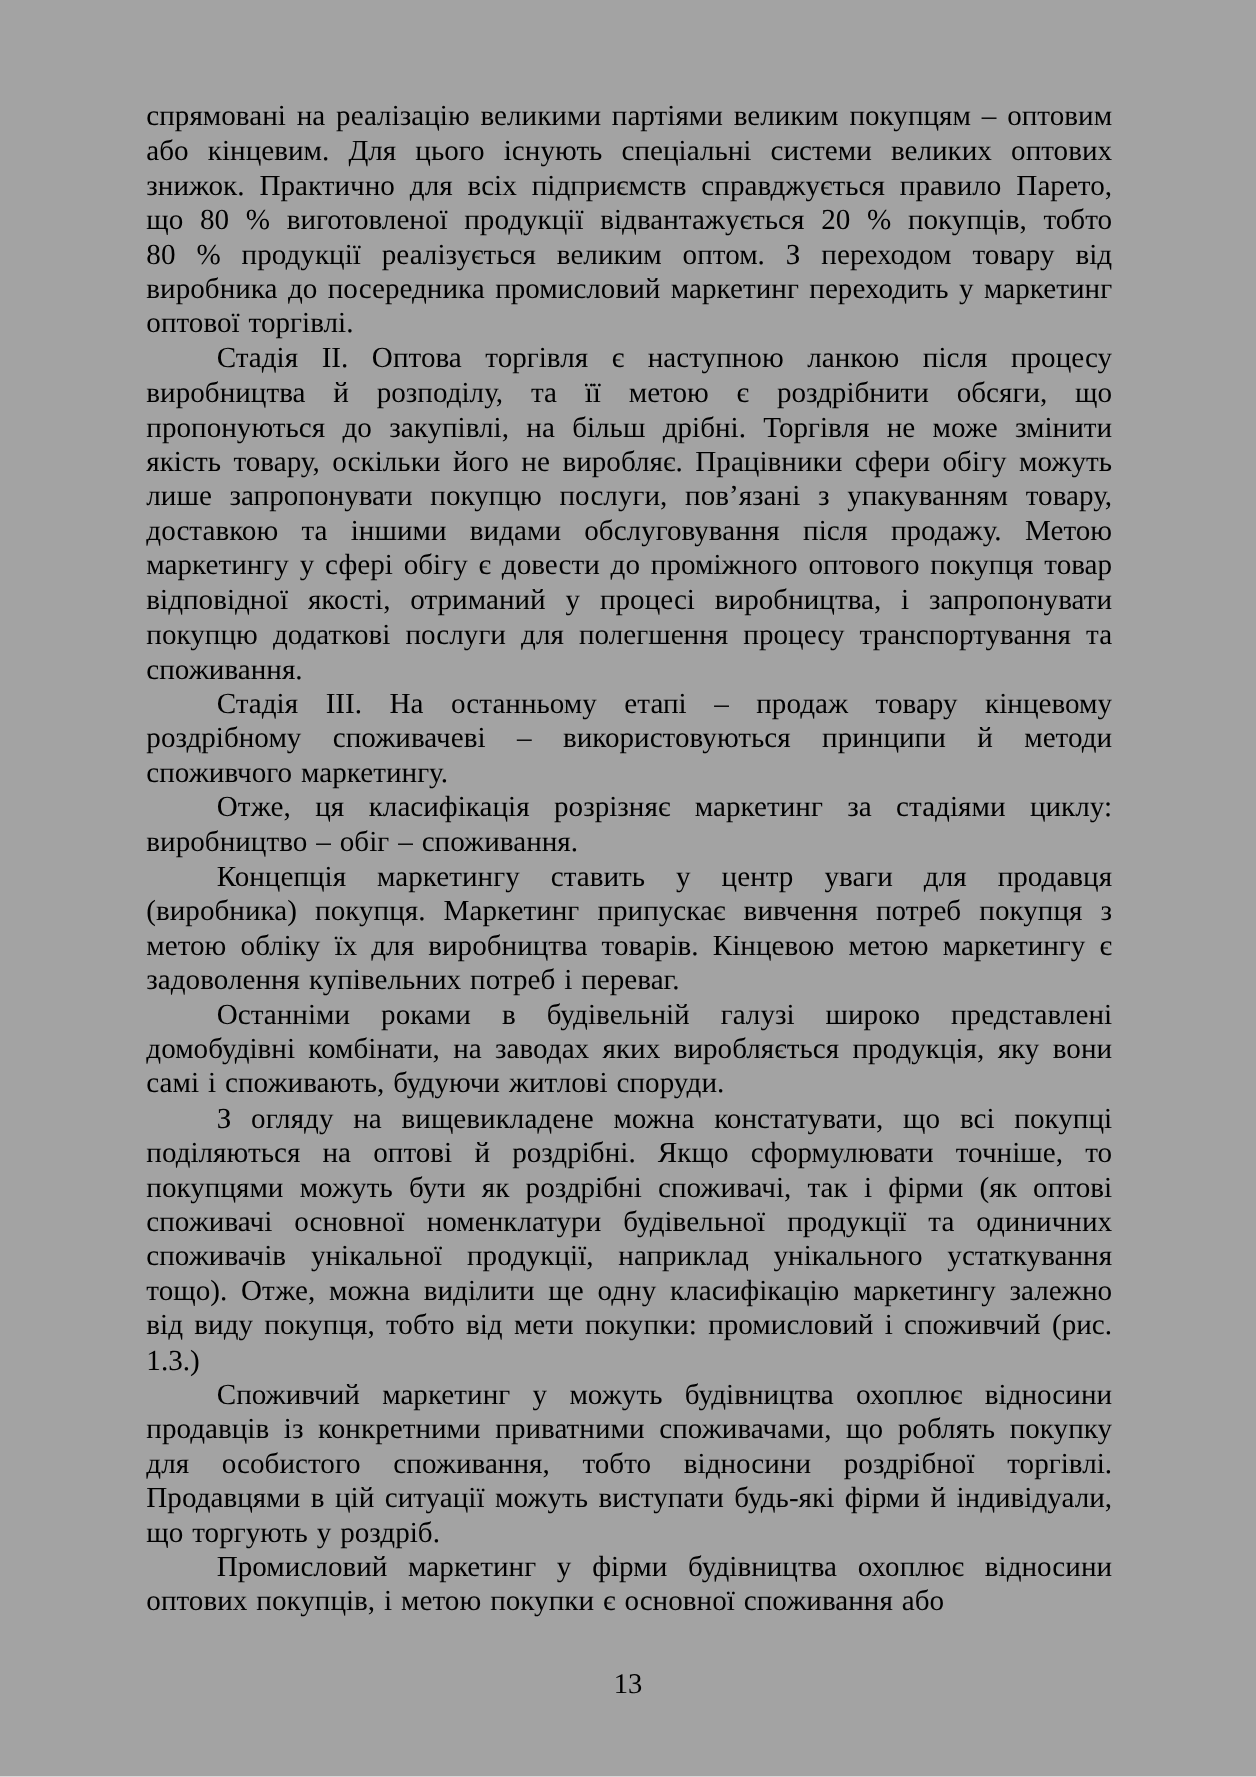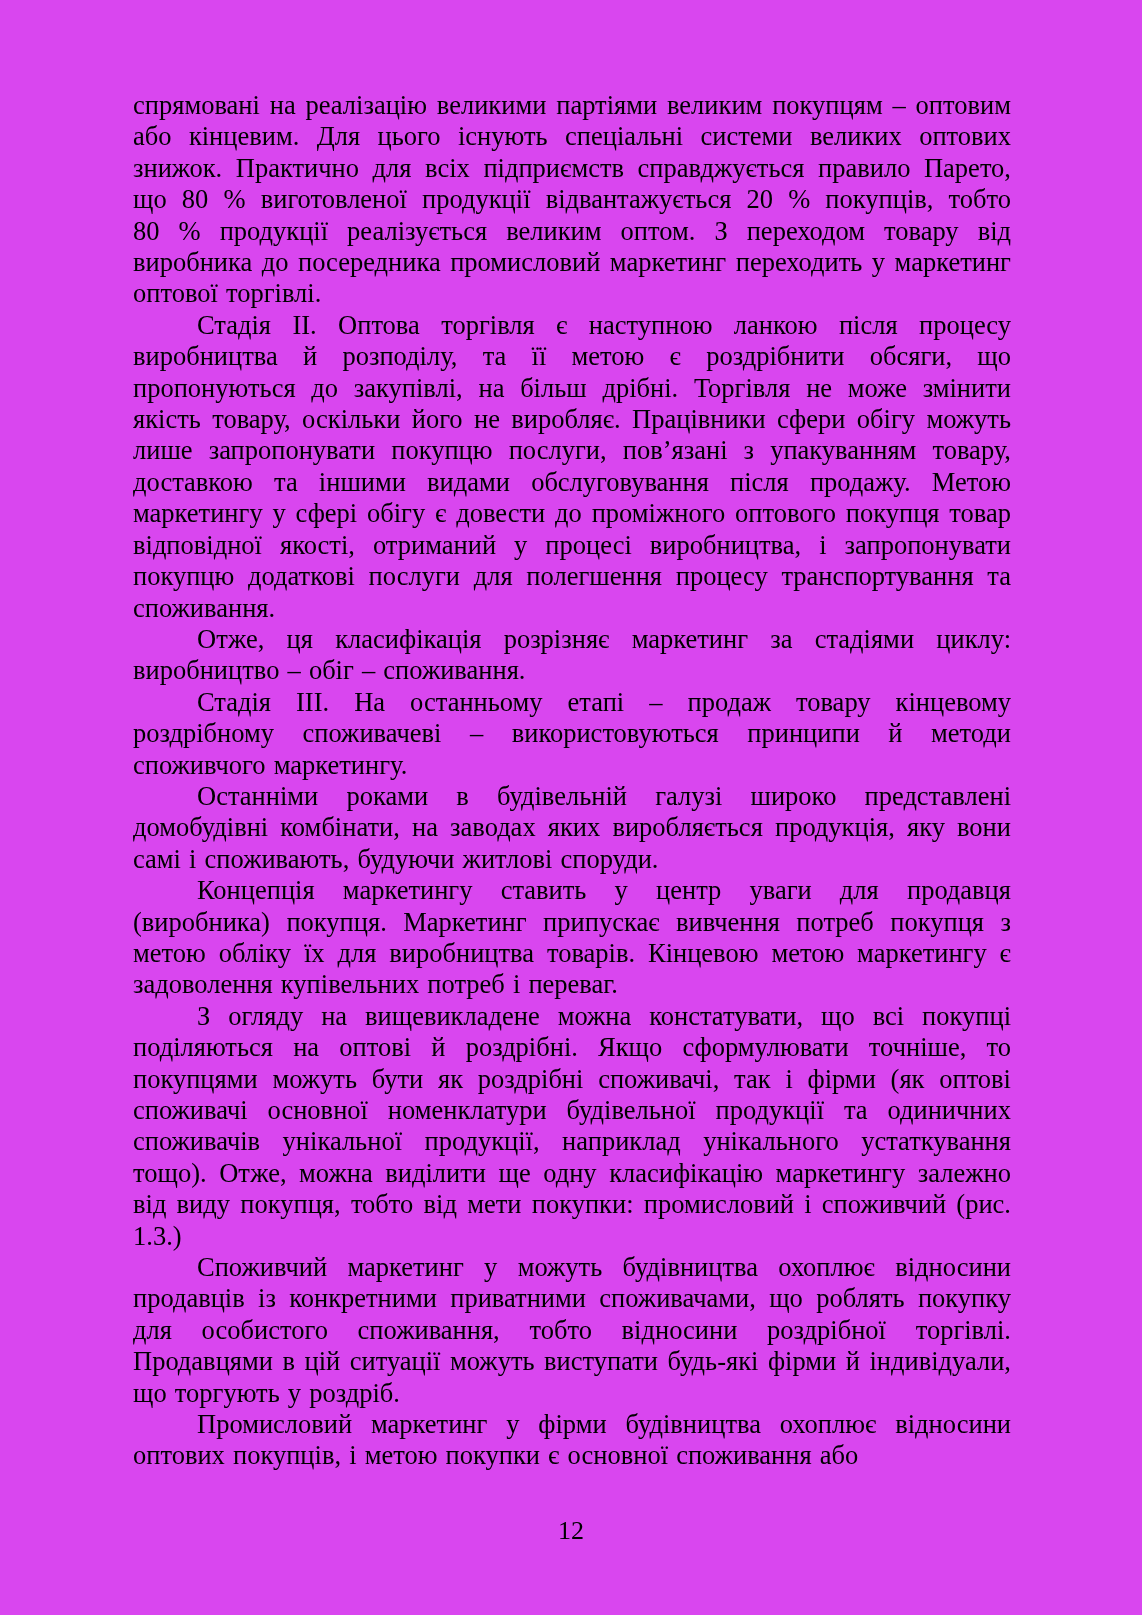--- a/index.html
+++ b/index.html
@@ -4,21 +4,21 @@
 <style>
   html, body {
     margin: 0;
     padding: 0;
     background: #ffffff;
   }
   .page {
     position: relative;
     width: 1142px;
     height: 1615px;
-    background: #d946ef;
+    background: #a3a3a3;
     color: #000000;
     font-family: "Liberation Serif", "DejaVu Serif", serif;
     overflow: hidden;
   }
   .content {
     position: absolute;
     left: 133px;
     top: 90px;
     width: 878px;
   }
@@ -47,22 +47,22 @@
     line-height: 30px;
   }
 </style>
 </head>
 <body>
 
 <div class="page">
   <div class="content">
       <p class="para"><span>спрямовані на реалізацію великими партіями великим покупцям – оптовим або кінцевим. Для цього існують спеціальні системи великих оптових знижок. Практично для всіх підприємств справджується правило Парето, що 80&nbsp;% виготовленої продукції відвантажується 20&nbsp;% покупців, тобто 80&nbsp;% продукції реалізується великим оптом. З переходом товару від виробника до посередника промисловий маркетинг переходить у маркетинг оптової торгівлі.</span></p>
       <p class="para indent"><span class="it">Стадія ІІ.</span><span> Оптова торгівля є наступною ланкою після процесу виробництва й розподілу, та її метою є роздрібнити обсяги, що пропонуються до закупівлі, на більш дрібні. Торгівля не може змінити якість товару, оскільки його не виробляє. Працівники сфери обігу можуть лише запропонувати покупцю послуги, пов’язані з упакуванням товару, доставкою та іншими видами обслуговування після продажу. Метою маркетингу у сфері обігу є довести до проміжного оптового покупця товар відповідної якості, отриманий у процесі виробництва, і запропонувати покупцю додаткові послуги для полегшення процесу транспортування та споживання.</span></p>
+      <p class="para indent"><span class="it">Стадія ІІІ.</span><span> На останньому етапі – продаж товару кінцевому роздрібному споживачеві – використовуються принципи й методи споживчого маркетингу.</span></p>
       <p class="para indent"><span>Отже, ця класифікація розрізняє маркетинг за стадіями циклу: виробництво – обіг – споживання.</span></p>
-      <p class="para indent"><span class="it">Стадія ІІІ.</span><span> На останньому етапі – продаж товару кінцевому роздрібному споживачеві – використовуються принципи й методи споживчого маркетингу.</span></p>
+      <p class="para indent"><span>Концепція маркетингу ставить у центр уваги для продавця (виробника) покупця. Маркетинг припускає вивчення потреб покупця з метою обліку їх для виробництва товарів. Кінцевою метою маркетингу є задоволення купівельних потреб і переваг.</span></p>
       <p class="para indent"><span>Останніми роками в будівельній галузі широко представлені домобудівні комбінати, на заводах яких виробляється продукція, яку вони самі і споживають, будуючи житлові споруди.</span></p>
-      <p class="para indent"><span>Концепція маркетингу ставить у центр уваги для продавця (виробника) покупця. Маркетинг припускає вивчення потреб покупця з метою обліку їх для виробництва товарів. Кінцевою метою маркетингу є задоволення купівельних потреб і переваг.</span></p>
       <p class="para indent"><span>З огляду на вищевикладене можна констатувати, що всі покупці поділяються на оптові й роздрібні. Якщо сформулювати точніше, то покупцями можуть бути як роздрібні споживачі, так і фірми (як оптові споживачі основної номенклатури будівельної продукції та одиничних споживачів унікальної продукції, наприклад унікального устаткування тощо). Отже, можна виділити ще одну </span><span class="it">класифікацію маркетингу</span><span> залежно </span><span class="it">від виду покупця</span><span>, тобто від мети покупки: промисловий і споживчий (рис. 1.3.)</span></p>
       <p class="para indent"><span class="it">Споживчий маркетинг у можуть будівництва</span><span> охоплює відносини продавців із конкретними приватними споживачами, що роблять покупку для особистого споживання, тобто відносини роздрібної торгівлі. Продавцями в цій ситуації можуть виступати будь-які фірми й індивідуали, що торгують у роздріб.</span></p>
       <p class="para indent"><span class="it">Промисловий маркетинг у фірми будівництва</span><span> охоплює відносини оптових покупців, і метою покупки є основної споживання або</span></p>
     </div>
-  <div class="page-number">12</div>
+  <div class="page-number">13</div>
 </div>
 
 </body></html>

